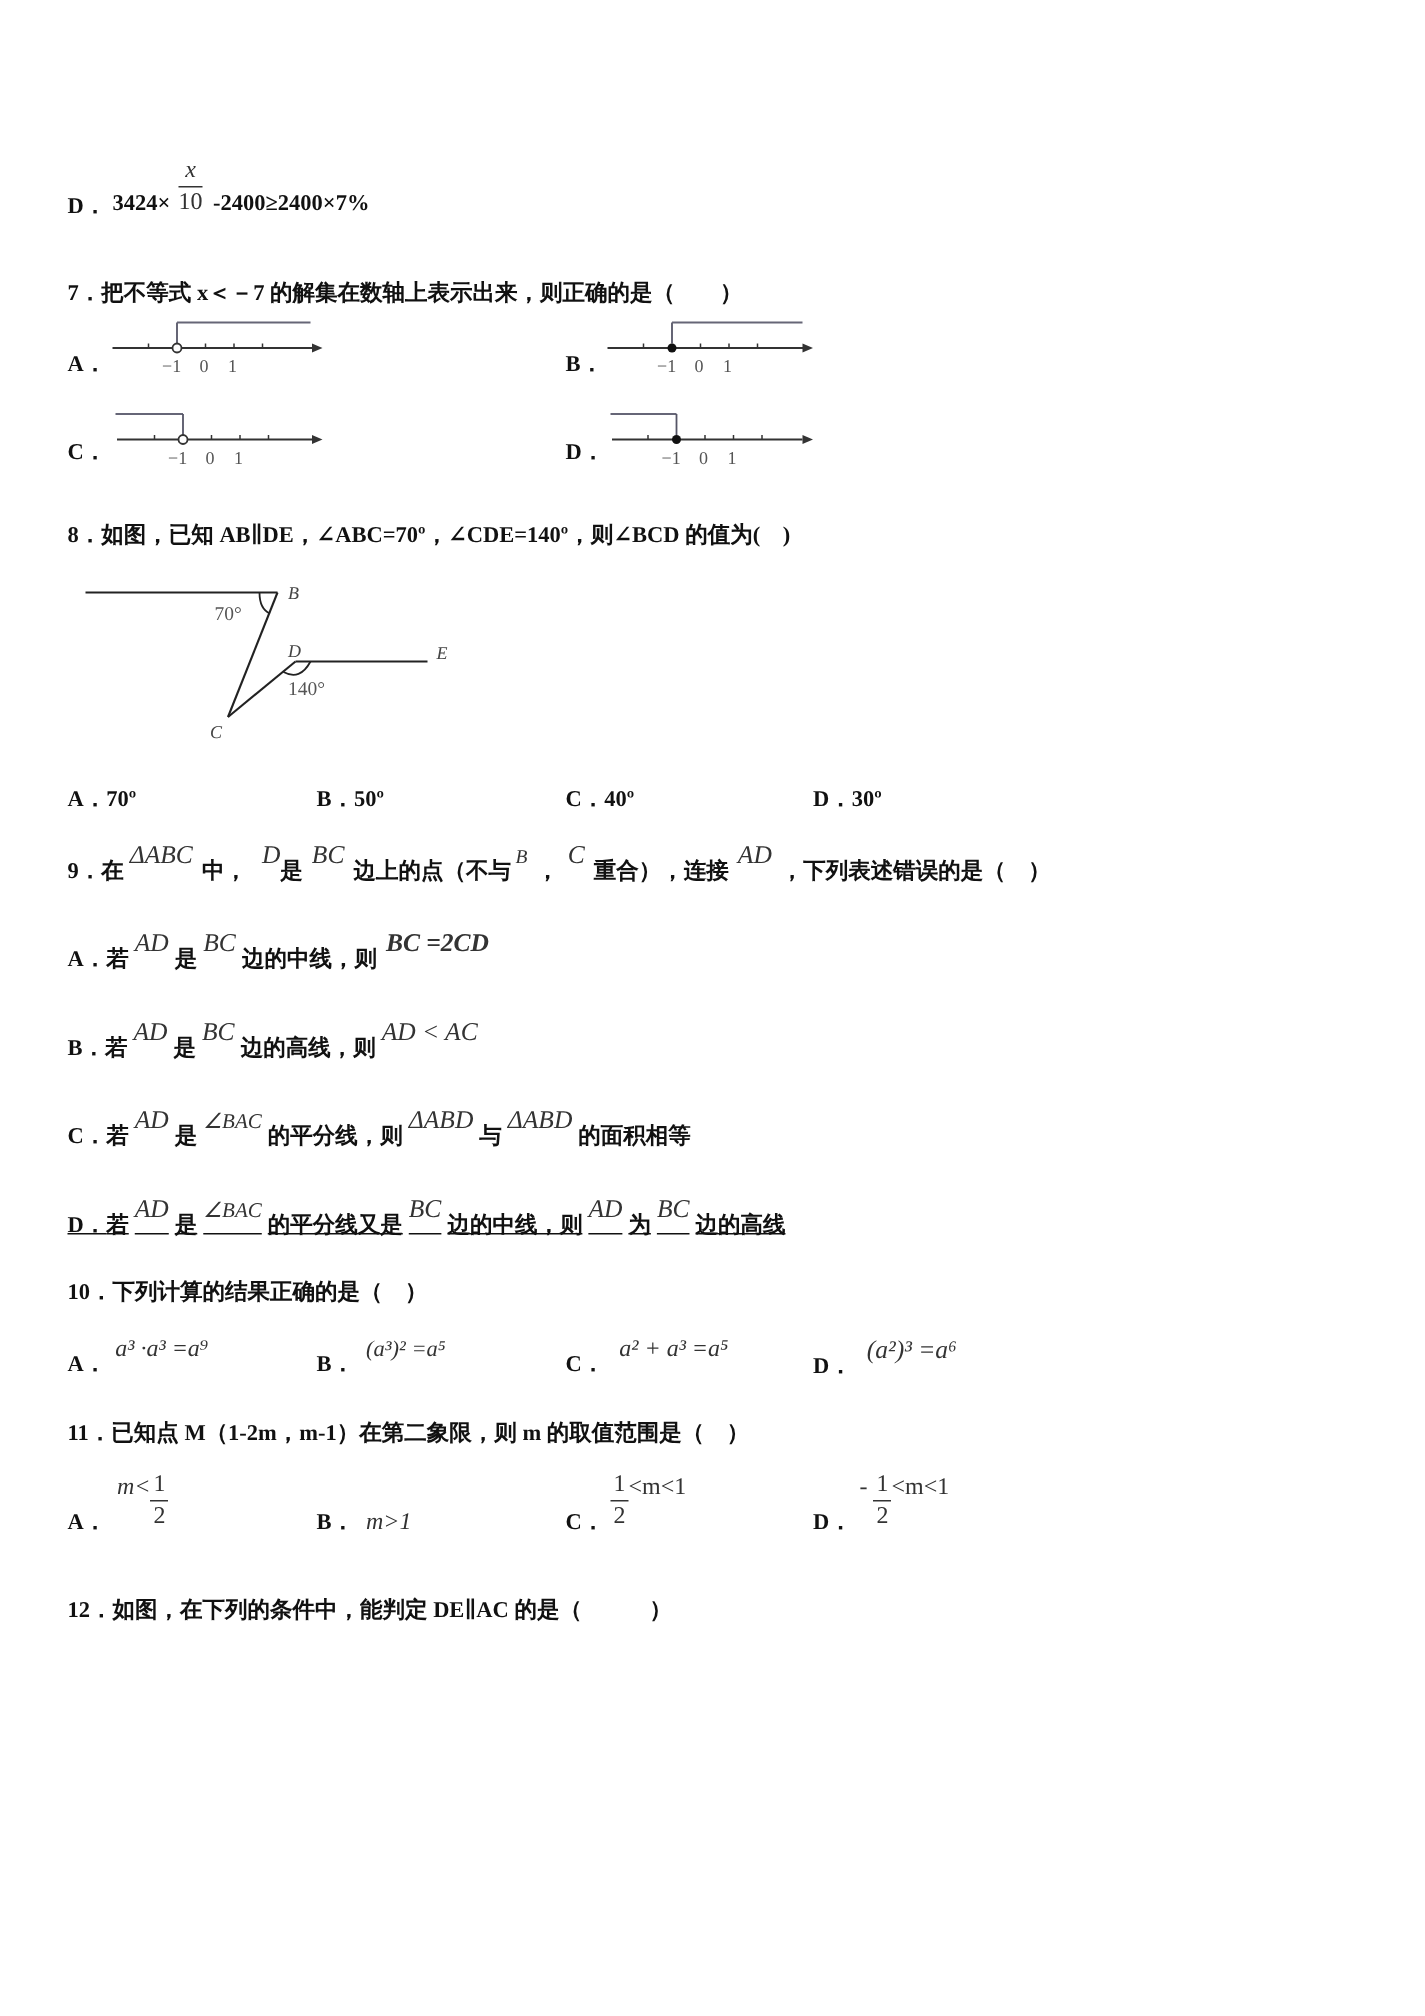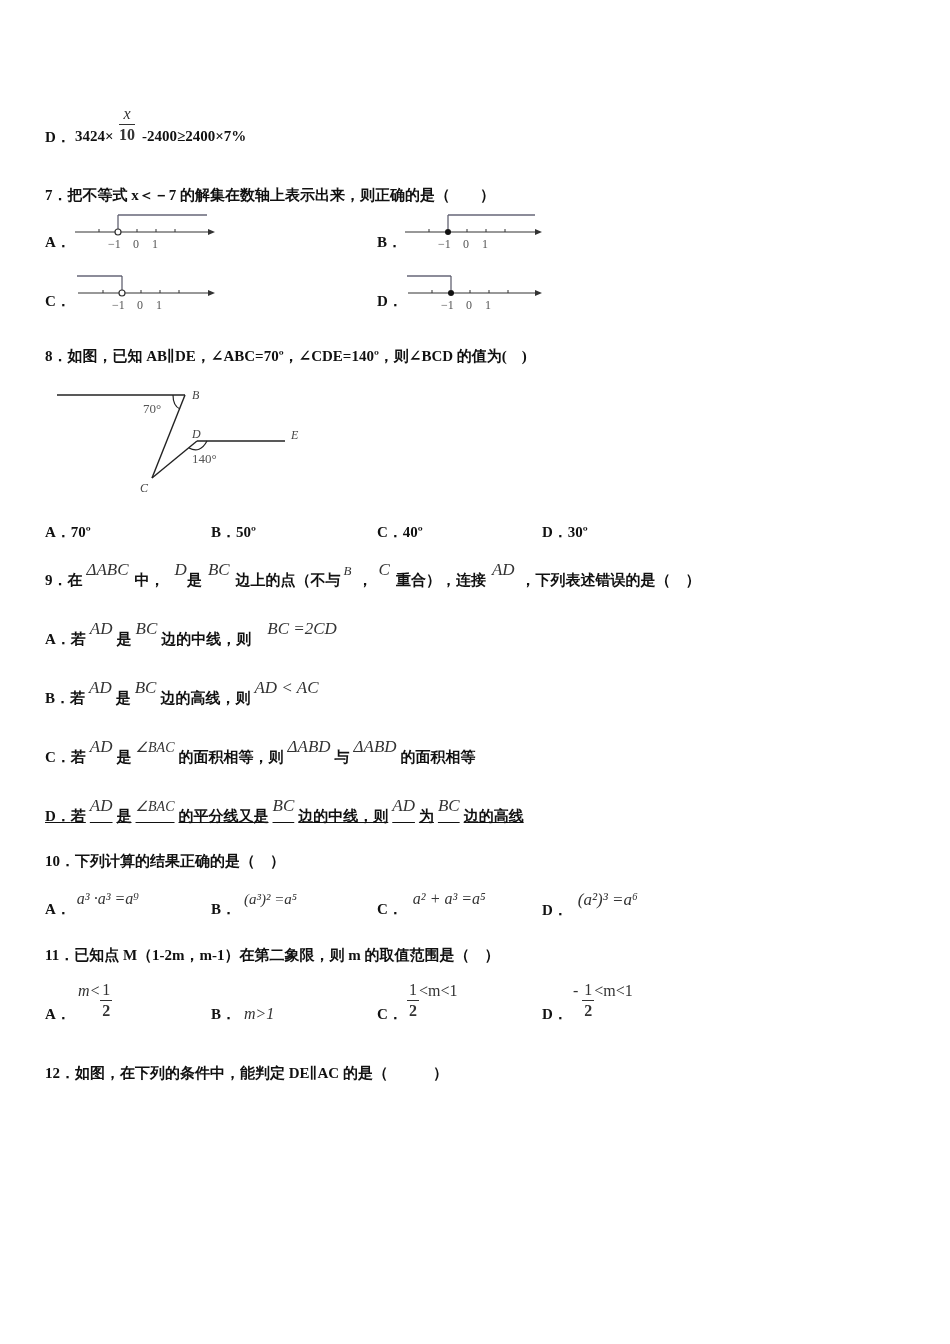--- a/index.html
+++ b/index.html
@@ -6,21 +6,21 @@
   body { width:950px; height:1344px; position:relative; overflow:hidden;
          font-family:"Liberation Serif", "DejaVu Serif", serif; color:#111; }
   .abs { position:absolute; }
   .q { font-weight:bold; font-size:15px; white-space:nowrap; }
   .opt { font-weight:bold; font-size:15px; white-space:nowrap; }
   .math { font-family:"Liberation Serif", serif; font-style:italic; font-weight:normal; font-size:17px; color:#333; }
   .mathn { font-family:"Liberation Serif", serif; font-weight:normal; font-size:16px; color:#333; }
   .sup { position:relative; top:-10px; }
   .frac { display:inline-block; text-align:center; vertical-align:middle; }
   .frac .num { display:block; border-bottom:1px solid #333; padding:0 2px; line-height:20px; }
-  .frac .den { display:block; line-height:20px;font-weight:bold; }
+  .frac .den { display:block; line-height:20px; }
   svg { position:absolute; overflow:visible; }
   .lbl { font-family:"Liberation Serif", serif; font-style:italic; font-size:12px; fill:#444; }
   .tick { font-family:"Liberation Serif", serif; font-size:12px; fill:#555; }
 </style>
 </head>
 <body>
 
 <div class="abs opt" style="left:45px; top:104px; height:50px;">
   <span style="position:absolute; left:0; top:24px;">D．</span>
   <span style="position:absolute; left:30px; top:24px;">3424×</span>
@@ -125,27 +125,27 @@
 </div>
 <div class="abs opt" style="left:542px; top:523px;">
   <span>D．</span><span>30º</span>
 </div>
 
 <div class="abs q" style="left:45px; top:570px;">
   <span>9．在</span><span class="math sup" style="margin-left:4px;">ΔABC</span><span style="margin-left:6px;">中，</span><span class="math sup" style="margin-left:10px;">D</span><span>是</span><span class="math sup" style="margin-left:6px;">BC</span><span style="margin-left:6px;">边上的点（不与</span><span class="math sup" style="font-size:13px; margin-left:3px;">B</span><span style="margin-left:6px;">，</span><span class="math sup" style="margin-left:6px;">C</span><span style="margin-left:6px;">重合），连接</span><span class="math sup" style="margin-left:6px;">AD</span><span style="margin-left:6px;">，下列表述错误的是（　）</span>
 </div>
 
 <div class="abs opt" style="left:45px; top:629px;">
-  <span>A．</span><span>若</span><span class="math sup" style="margin:0 4px;">AD</span><span>是</span><span class="math sup" style="margin:0 4px;">BC</span><span>边的中线，则</span><span class="math sup" style="margin-left:16px;">BC =2CD</span>
+  <span>A．</span><span>若</span><span class="math sup" style="margin:0 4px;">AD</span><span>是</span><span class="math sup" style="margin:0 4px;">BC</span><span>边的中线，则</span><span class="math sup" style="margin-left:6px;font-weight:bold;">BC =2CD</span>
 </div>
 <div class="abs opt" style="left:45px; top:688px;">
   <span>B．</span><span>若</span><span class="math sup" style="margin:0 4px;">AD</span><span>是</span><span class="math sup" style="margin:0 4px;">BC</span><span>边的高线，则</span><span class="math sup" style="margin-left:4px;">AD &lt; AC</span>
 </div>
 <div class="abs opt" style="left:45px; top:747px;">
-  <span>C．</span><span>若</span><span class="math sup" style="margin:0 4px;">AD</span><span>是</span><span class="math sup" style="margin:0 4px; font-size:14px;">∠BAC</span><span>的面积相等，则</span><span class="math sup" style="margin:16px 4px;">ΔABD</span><span>与</span><span class="math sup" style="margin:0 4px;">ΔABD</span><span>的面积相等</span>
+  <span>C．</span><span>若</span><span class="math sup" style="margin:0 4px;">AD</span><span>是</span><span class="math sup" style="margin:0 4px; font-size:14px;">∠BAC</span><span>的平分线，则</span><span class="math sup" style="margin:16px 4px;">ΔABD</span><span>与</span><span class="math sup" style="margin:0 4px;">ΔABD</span><span>的面积相等</span>
 </div>
 <div class="abs opt" style="left:45px; top:806px;text-decoration:underline;">
   <span>D．</span><span>若</span><span class="math sup" style="margin:0 4px;">AD</span><span>是</span><span class="math sup" style="margin:0 4px; font-size:14px;">∠BAC</span><span>的平分线又是</span><span class="math sup" style="margin:0 4px;">BC</span><span>边的中线，则</span><span class="math sup" style="margin:0 4px;">AD</span><span>为</span><span class="math sup" style="margin:0 4px;">BC</span><span>边的高线</span>
 </div>
 
 <div class="abs q" style="left:45px; top:852px;">10．下列计算的结果正确的是（　）</div>
 <div class="abs opt" style="left:45px; top:900px;">
   <span>A．</span><span class="math sup" style="margin-left:6px; font-size:16px;">a³ ·a³ =a⁹</span>
 </div>
 <div class="abs opt" style="left:211px; top:900px;">

